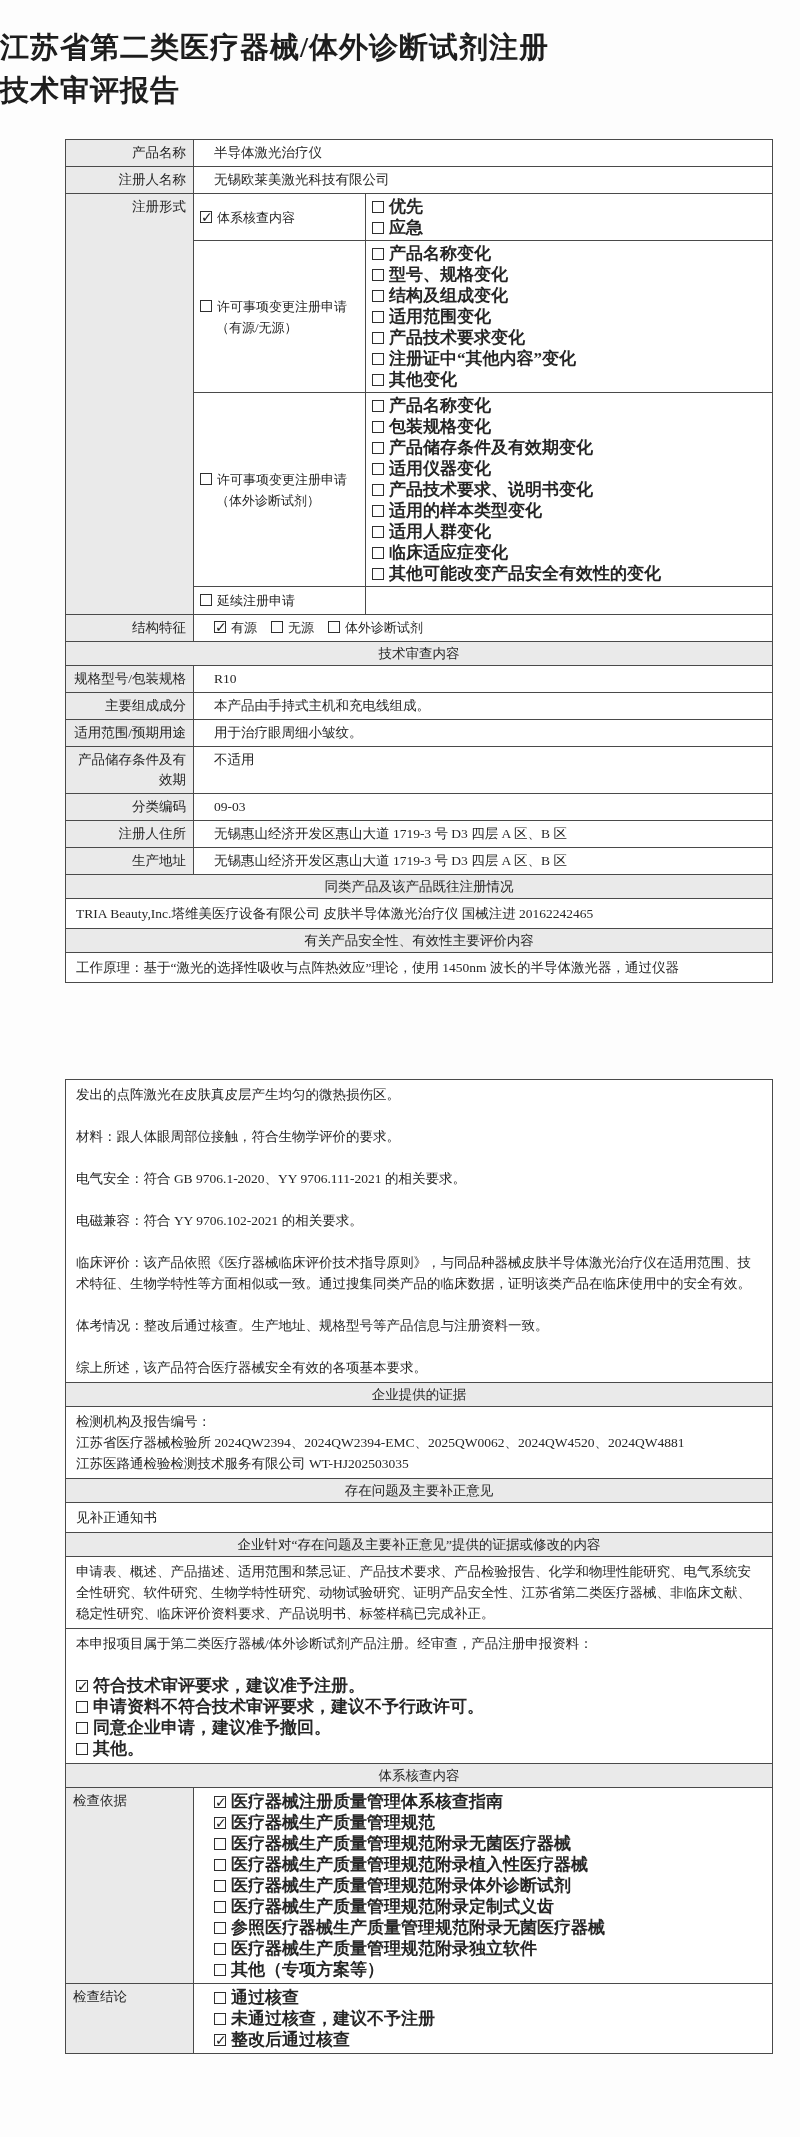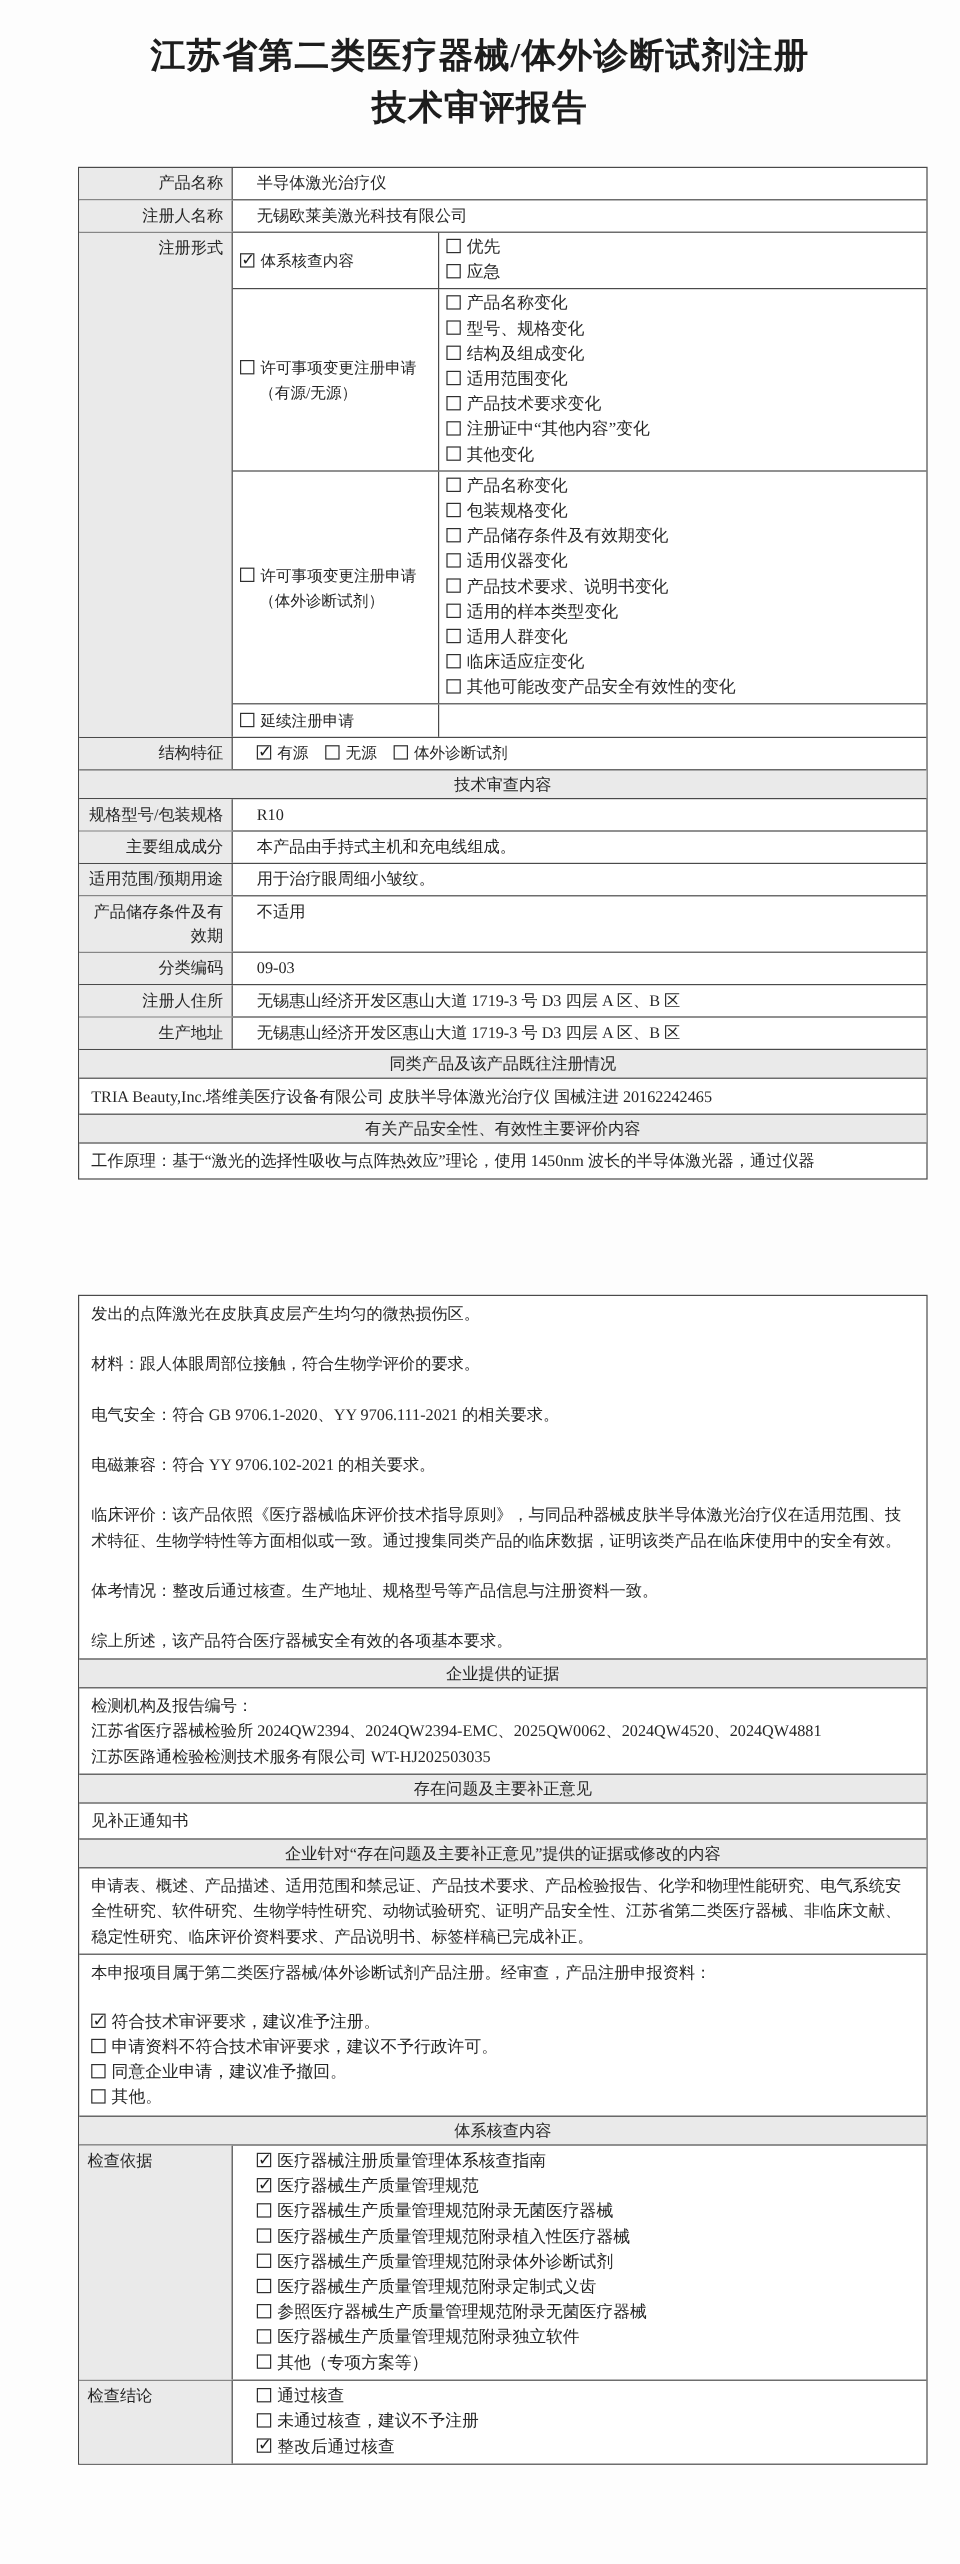--- a/index.html
+++ b/index.html
@@ -6,21 +6,21 @@
   html, body { background: #fdfdfd; }
   body {
     width: 800px;
     min-height: 2137px;
     font-family: "Liberation Serif", "DejaVu Serif", serif;
     color: #262626;
     -webkit-font-smoothing: antialiased;
   }
   .doc { width: 800px; padding-top: 26px; }
 
-  .title { text-align: center; font-weight: bold; font-size: 29px; line-height: 43px; color: #1d1d1d; }
+  .title { font-weight: bold; font-size: 29px; line-height: 43px; color: #1d1d1d; }
   .title .tline { display: block; letter-spacing: 1px; }
 
   .tbl {
     width: 708px;
     margin-left: 65px;
     border: 1px solid #4a4a4a;
     font-size: 13.5px;
     background: #fff;
   }
   #table1 { margin-top: 27px; }
@@ -63,21 +63,21 @@
   .sub + .sub { border-top: 1px solid #4a4a4a; }
   .sub-mid {
     width: 172px; flex: 0 0 172px;
     border-right: 1px solid #4a4a4a;
     padding: 3px 6px;
     display: flex; flex-direction: column; justify-content: center;
     line-height: 21px; font-size: 13px;
   }
   .sub-right { flex: 1 1 auto; padding: 2px 6px; display: flex; flex-direction: column; justify-content: center; }
 
-  .cb-line { line-height: 21px; min-height: 21px; font-size: 14px; white-space: nowrap; }
+  .cb-line { line-height: 21px; min-height: 21px; font-size: 17px; white-space: nowrap; font-weight: bold; }
   .cb-inline { display: inline-block; margin-right: 14px; font-size: 13px; }
 
   .cb {
     display: inline-block; width: 12px; height: 12px;
     border: 1px solid #2f2f2f; background: #fff;
     margin-right: 5px; vertical-align: -1px; position: relative;
   }
   .cb.on::after {
     content: "✓";
     position: absolute; left: 0px; top: -5px;

